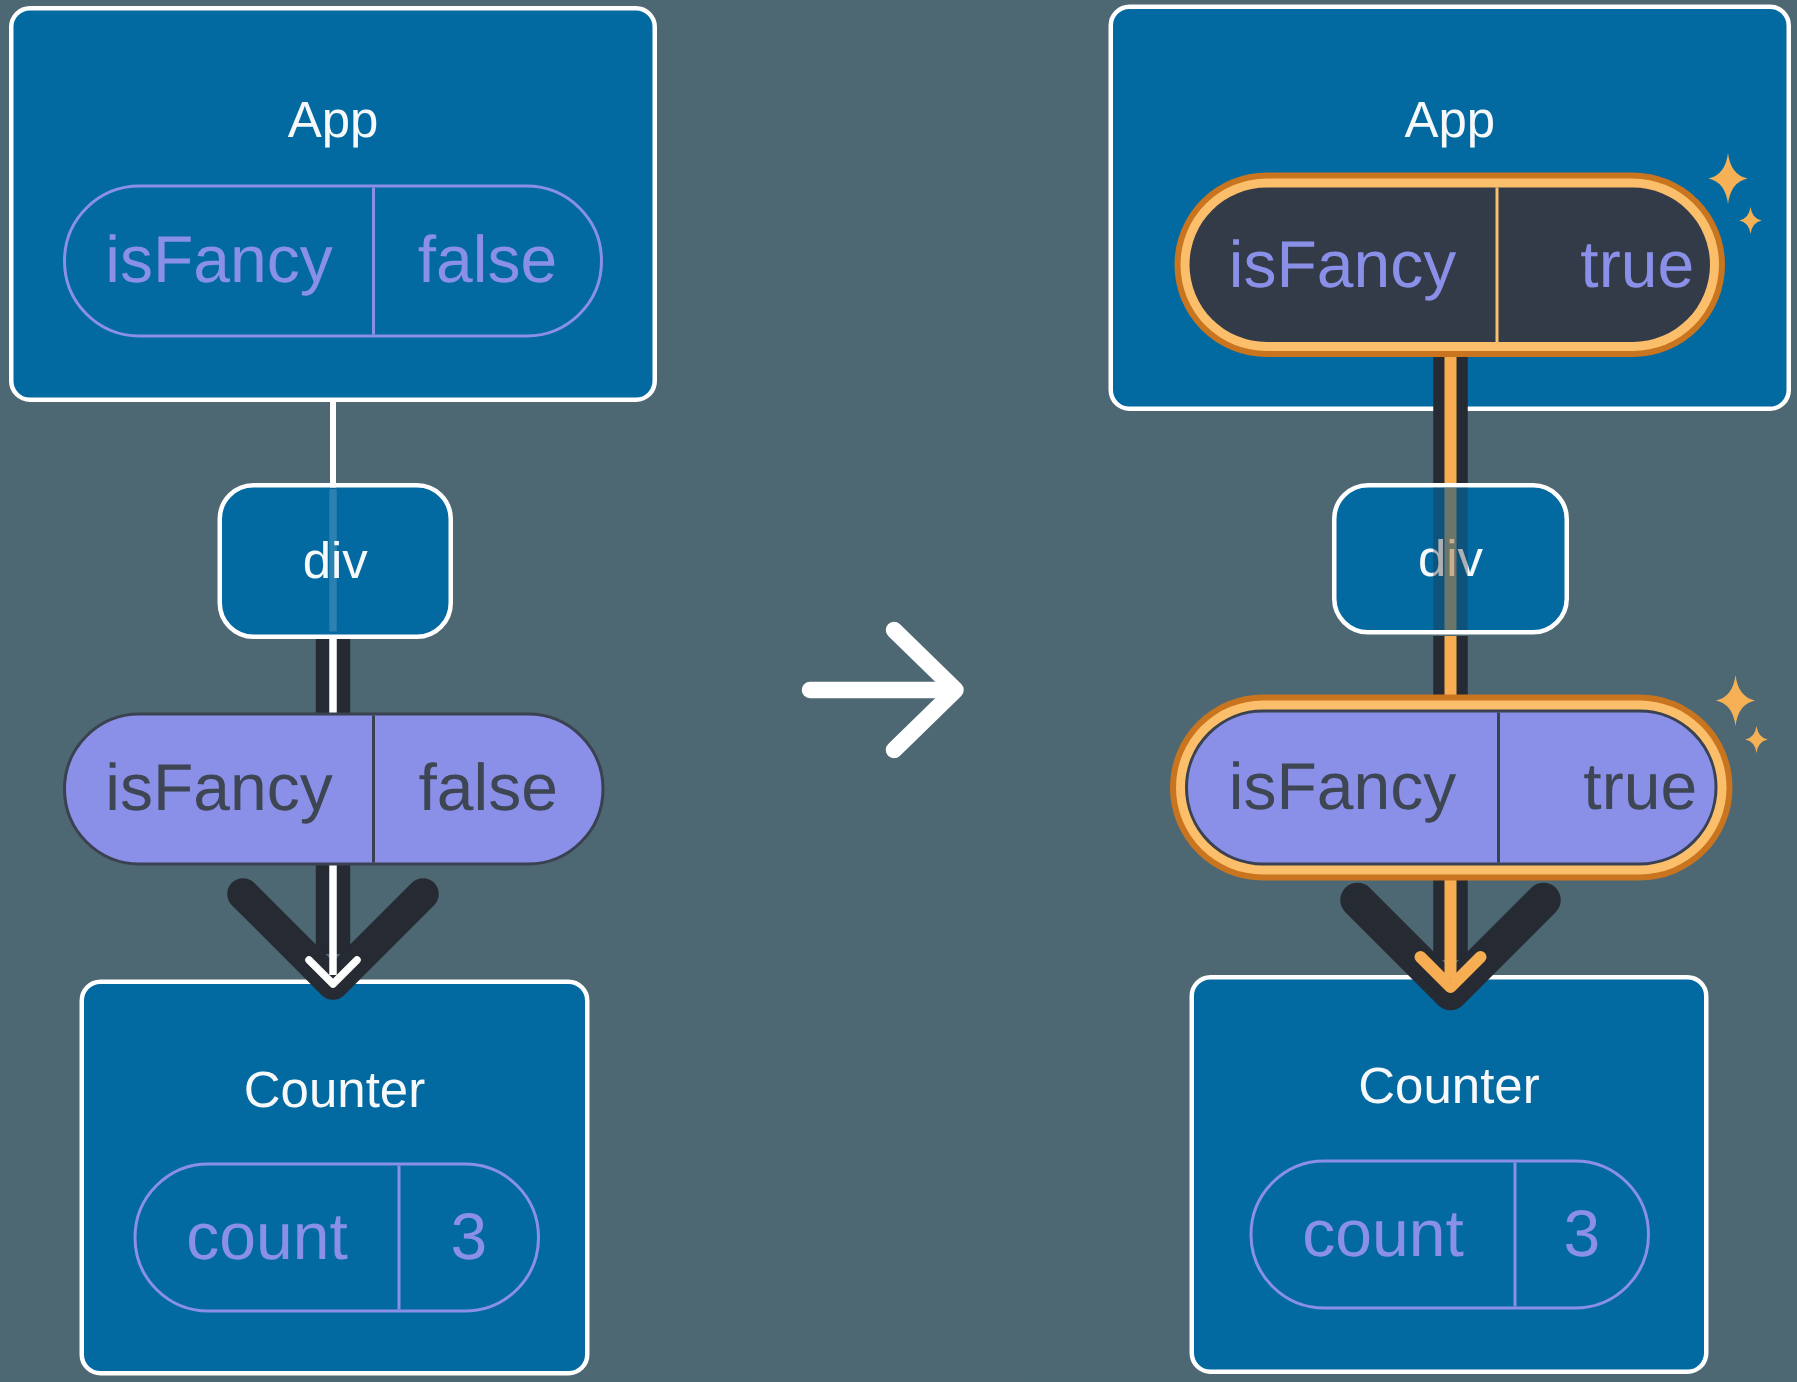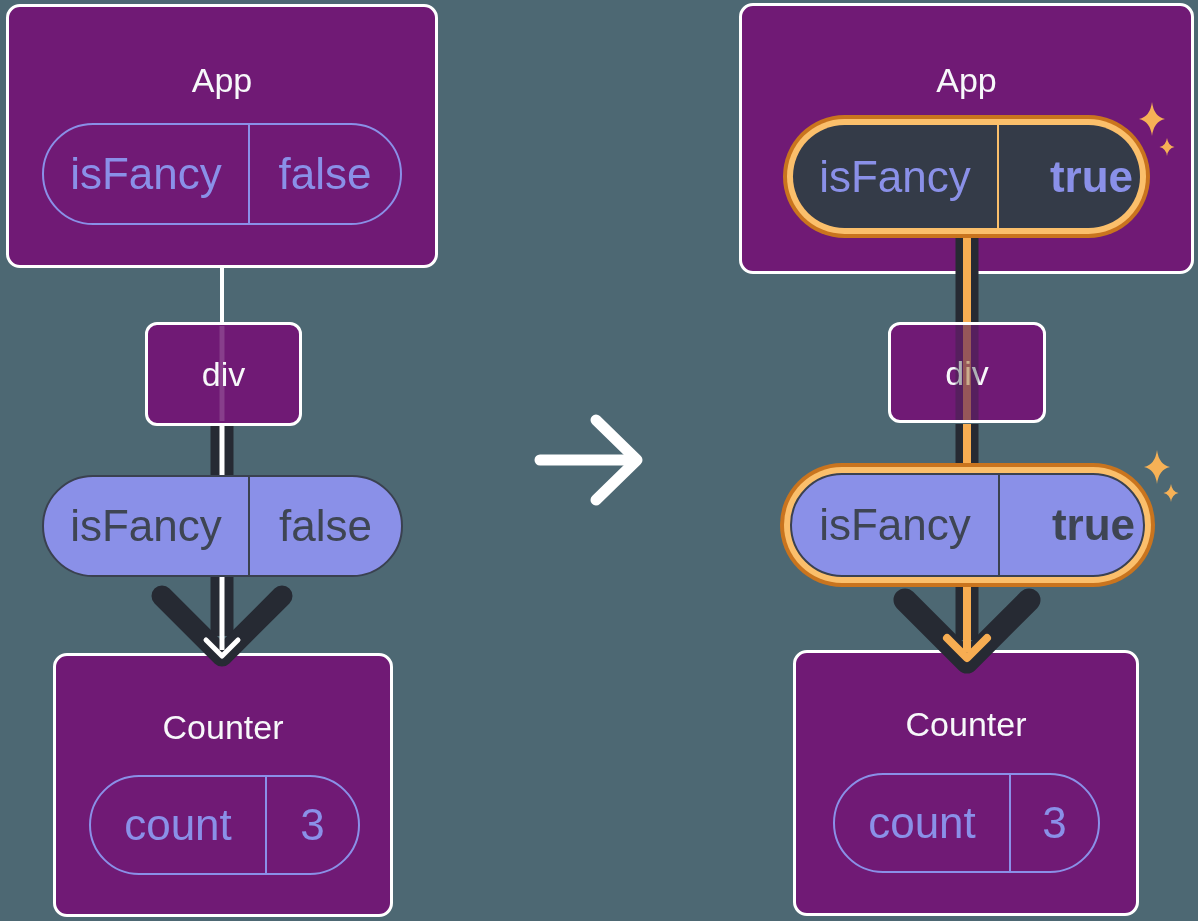--- a/index.html
+++ b/index.html
@@ -6,37 +6,37 @@
   .canvas{
     position:relative;
     width:1198px;height:921px;
     background:#4D6873;
     overflow:hidden;
     font-family:"Liberation Sans", sans-serif;
   }
   
   .node{
     position:absolute;
-    background:#701a75;
+    background:#0369a1;
     border:3px solid #FFFFFF;
     border-radius:14px;
     box-sizing:border-box;
     z-index:1;
   }
   .node-title{
     position:absolute;
     left:0;right:0;
     text-align:center;
     color:#F7F8FA;
     font-size:34px;
     line-height:38px;
     font-weight:500;
   }
   .node.divnode{
-    border-radius:12px;
+    border-radius:24px;
     display:flex;align-items:center;justify-content:center;
   }
   .divnode .node-title{position:static;}
   
   .left-app{left:6px;top:4px;width:432px;height:264px;}
   .left-app .node-title{top:54px;}
   .left-div{left:145px;top:322px;width:157px;height:104px;}
   .left-counter{left:53px;top:653px;width:340px;height:264px;}
   .left-counter .node-title{top:52px;}
   .right-app{left:739px;top:3px;width:455px;height:271px;}
@@ -94,21 +94,21 @@
     position:relative;
     width:100%;height:100%;
     z-index:auto;
   }
   
   .pill.darkcore{
     background:#343B48;
     color:#8A90E8;
   }
   .pill.darkcore .cell.value{border-left:2px solid #FBBF6B;}
-  .bold{font-weight:700;padding-left:44px;}
+  .bold{font-weight:400;padding-left:44px;}
   
   .left-app-pill{left:42px;top:123px;width:360px;height:102px;}
   .left-app-pill .cell.name{flex:0 0 204px;}
   .left-passed-pill{left:42px;top:475px;width:361px;height:102px;}
   .left-passed-pill .cell.name{flex:0 0 204px;}
   .left-counter-pill{left:89px;top:775px;width:271px;height:100px;}
   .left-counter-pill .cell.name{flex:0 0 174px;}
   .right-app-ring{left:783px;top:115px;width:367px;height:123px;}
   .right-app-ring .cell.name{flex:0 0 204px;}
   .right-passed-ring{left:780px;top:463px;width:375px;height:124px;}

